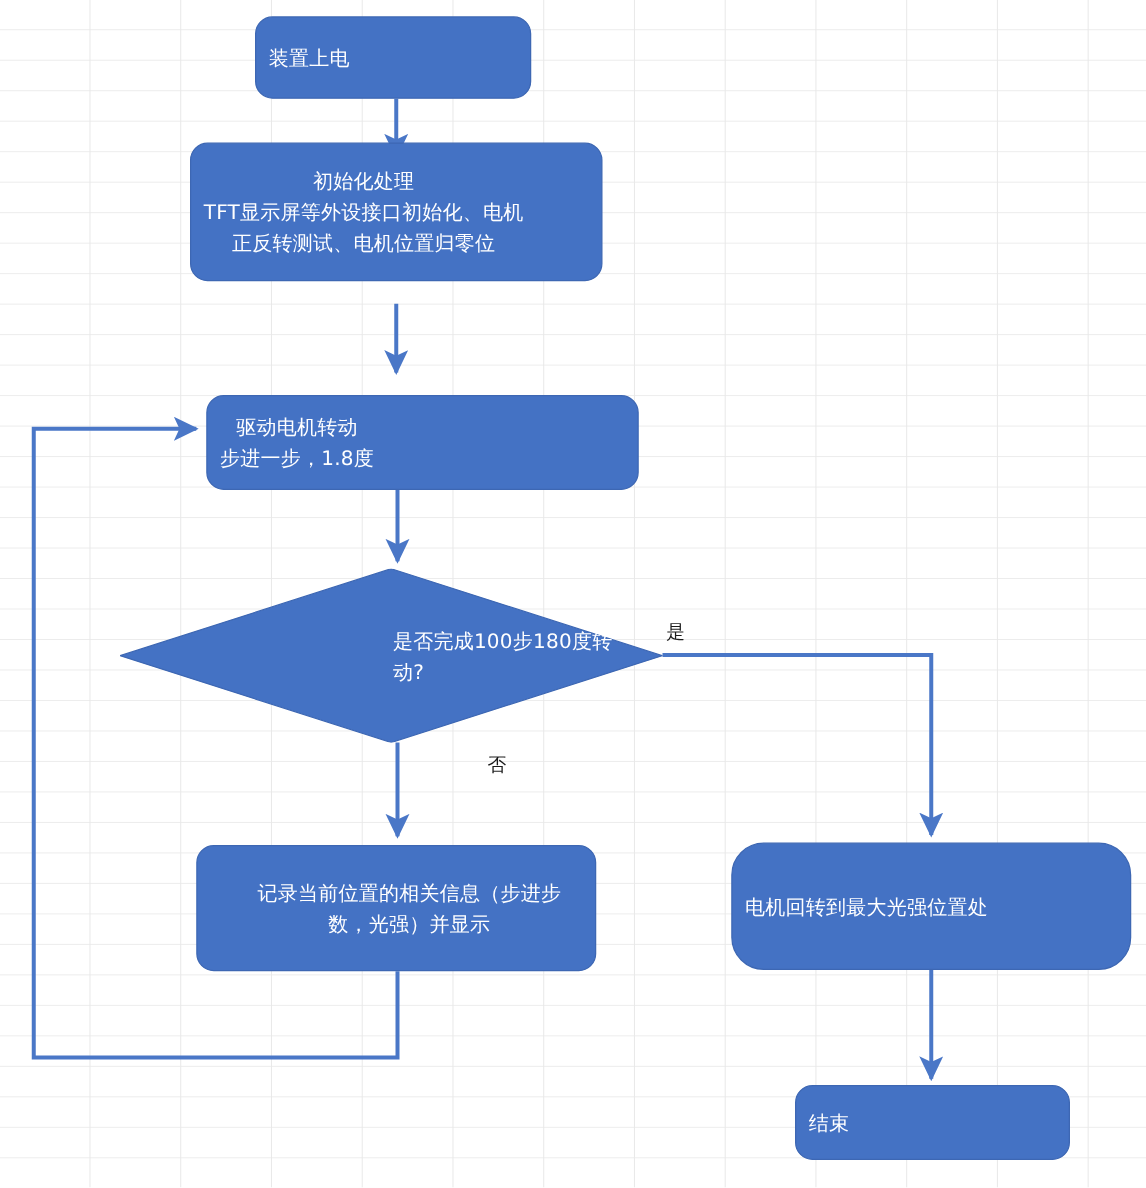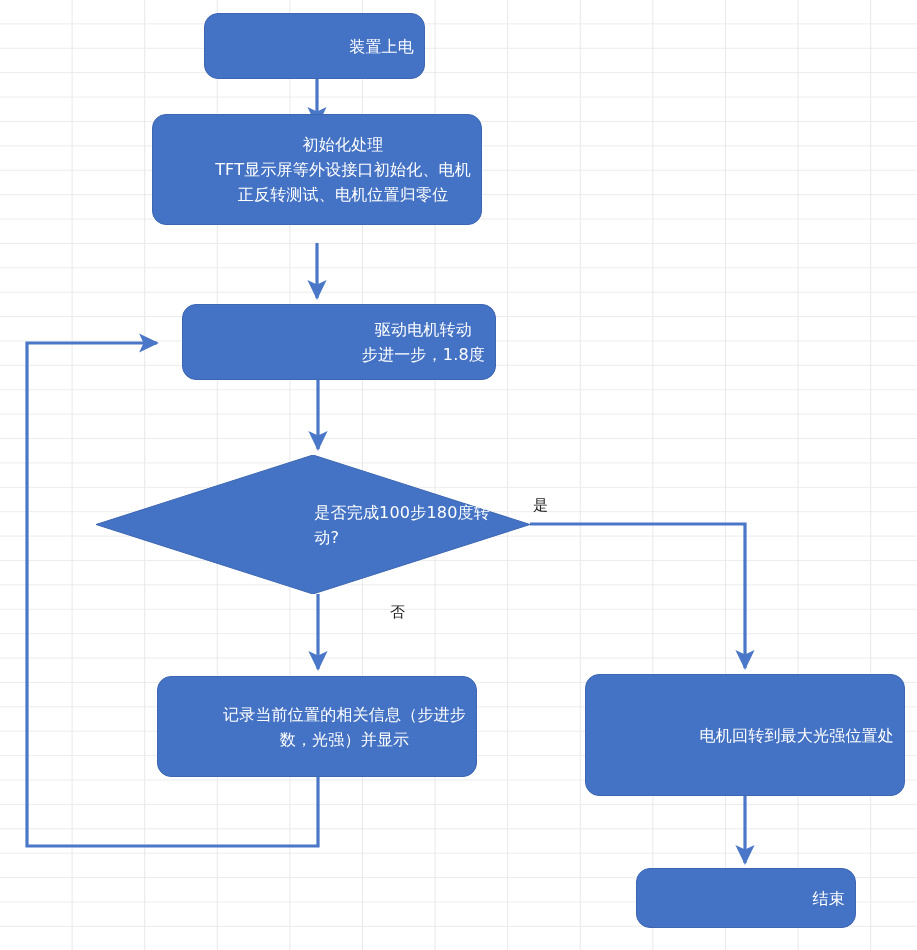--- a/index.html
+++ b/index.html
@@ -27,21 +27,21 @@
     top: 0;
     width: 917px;
     height: 950px;
     pointer-events: none;
   }
   .node {
     position: absolute;
     box-sizing: border-box;
     display: flex;
     align-items: center;
-    justify-content: flex-end;
+    justify-content: flex-start;
     color: #ffffff;
     font-size: 16px;
     line-height: 25px;
     text-align: center;
     background: #4472c4;
     border: 1px solid #3d67b3;
     border-radius: 14px;
     padding: 4px 10px;
     white-space: pre-line;
     letter-spacing: 0.2px;
@@ -107,39 +107,39 @@
   <div class="node" style="left:204px; top:13px; width:221px; height:66px;">
     <span>装置上电</span>
   </div>
 
   <div class="node" style="left:152px; top:114px; width:330px; height:111px;">
     <span>初始化处理
 TFT显示屏等外设接口初始化、电机
 正反转测试、电机位置归零位</span>
   </div>
 
-  <div class="node" style="left:165px; top:304px; width:314px; height:76px;margin-left:17px;">
+  <div class="node" style="left:165px; top:316px; width:346px; height:76px;">
     <span>驱动电机转动
 步进一步，1.8度</span>
   </div>
 
   <div class="node decision" style="left:96px; top:455px; width:434px; height:139px;">
     <svg class="diamond-shape" viewBox="0 0 434 139" preserveAspectRatio="none">
       <polygon points="217,0 434,69.5 217,139 0,69.5" fill="#4472c4" stroke="#3d67b3" stroke-width="1"></polygon>
     </svg>
     <span class="decision-text">是否完成100步180度转
 动?</span>
   </div>
 
   <div class="node" style="left:157px; top:676px; width:320px; height:101px;padding-left:48px;">
     <span>记录当前位置的相关信息（步进步
 数，光强）并显示</span>
   </div>
 
-  <div class="node" style="left:585px; top:674px; width:320px; height:122px;">
+  <div class="node" style="left:585px; top:674px; width:320px; height:102px;border-radius:26px;">
     <span>电机回转到最大光强位置处</span>
   </div>
 
   <div class="node" style="left:636px; top:868px; width:220px; height:60px;">
     <span>结束</span>
   </div>
 
   <div class="edge-label" style="left:533px; top:496px;">是</div>
 
   <div class="edge-label" style="left:390px; top:603px;">否</div>

